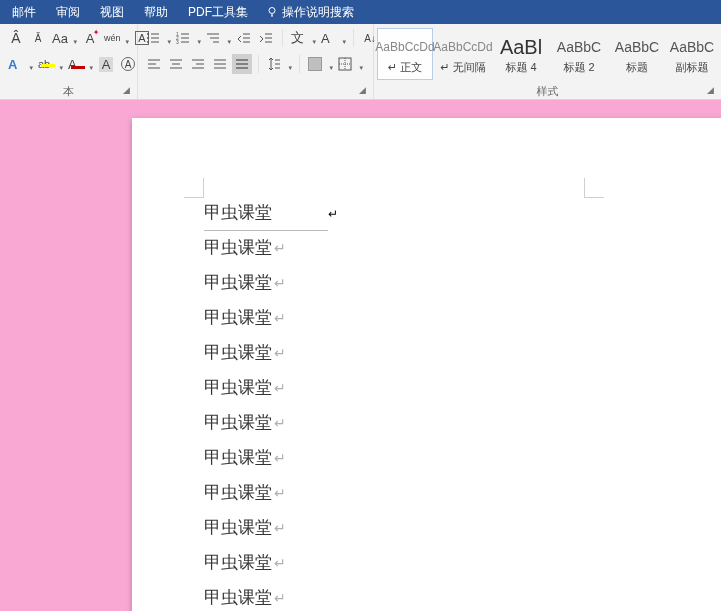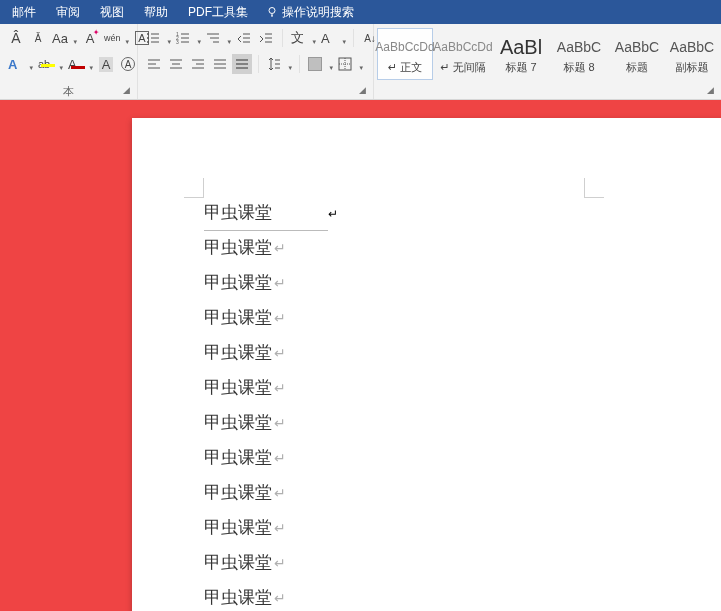--- a/index.html
+++ b/index.html
@@ -128,21 +128,21 @@
     position: absolute;
     right: 2px;
     bottom: 2px;
     width: 12px;
     height: 12px;
     font-size: 9px;
     color: #777;
     cursor: pointer;
   }
   .workspace {
-    background: #ef4444;
+    background: #f9a8d4;
     height: calc(611px - 24px - 76px);
     overflow: hidden;
     position: relative;
   }
   .page {
     position: absolute;
     left: 132px;
     top: 18px;
     width: 640px;
     min-height: 800px;
@@ -395,36 +395,37 @@
         <div class="style-item selected">
           <div class="style-preview small">AaBbCcDd</div>
           <div class="style-name">↵ 正文</div>
         </div>
         <div class="style-item">
           <div class="style-preview small">AaBbCcDd</div>
           <div class="style-name">↵ 无间隔</div>
         </div>
         <div class="style-item">
           <div class="style-preview big">AaBl</div>
-          <div class="style-name">标题 7</div>
+          <div class="style-name">标题 4</div>
         </div>
         <div class="style-item">
           <div class="style-preview normal">AaBbC</div>
-          <div class="style-name">标题 8</div>
+          <div class="style-name">标题 2</div>
         </div>
         <div class="style-item">
           <div class="style-preview normal">AaBbC</div>
           <div class="style-name">标题</div>
         </div>
         <div class="style-item" style="width:50px;">
           <div class="style-preview normal">AaBbC</div>
           <div class="style-name">副标题</div>
         </div>
       </div>
     </div>
+    <div class="ribbon-group-label">样式</div>
     <div class="dialog-launcher">◢</div>
   </div>
 </div>
 
 <div class="workspace">
   <div class="page">
     <div class="margin-mark left"></div>
     <div class="margin-mark right"></div>
     <div class="page-margin">
       <div>

